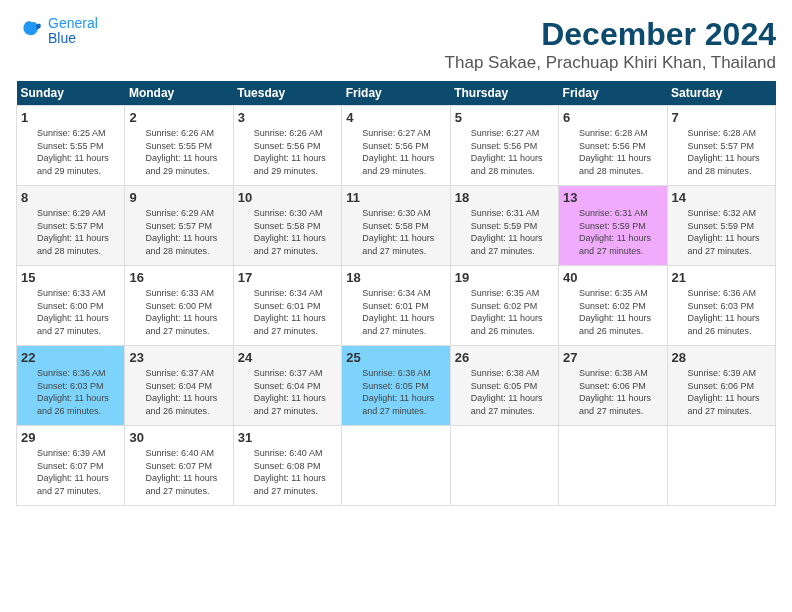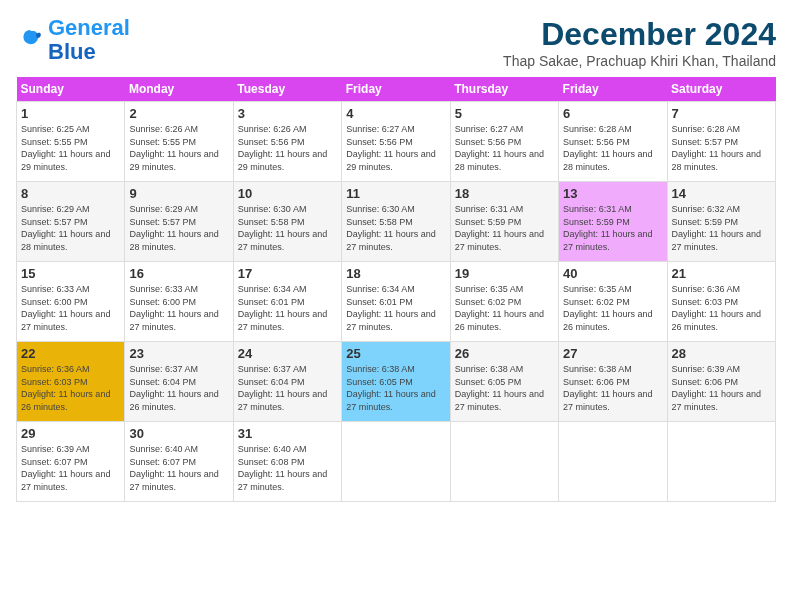--- a/index.html
+++ b/index.html
@@ -15,51 +15,51 @@
       justify-content: space-between;
       align-items: flex-start;
       margin-bottom: 8px;
     }
     .logo {
       display: flex;
       align-items: center;
       gap: 4px;
     }
     .logo-text {
-      font-size: 22px;
-      font-weight: bold;
+      font-size: 14px;
+      font-weight: normal;
       color: #333;
       line-height: 1.1;
     }
     .logo-text span {
       color: #2196F3;
     }
     .logo-bird {
       width: 28px;
       height: 28px;
     }
     .title-block {
       text-align: right;
     }
     .month-year {
       font-size: 32px;
       font-weight: bold;
       color: #0c4a6e;
     }
     .location {
-      font-size: 14px;
+      font-size: 17px;
       color: #555;
     }
     table {
       width: 100%;
       border-collapse: collapse;
       font-size: 10px;
     }
     th {
-      background-color: #d946ef;
+      background-color: #0c4a6e;
       color: white;
       padding: 5px 4px;
       text-align: left;
       font-size: 12px;
       font-weight: bold;
     }
     td {
       vertical-align: top;
       padding: 4px;
       border: 1px solid #ddd;
@@ -74,20 +74,21 @@
       font-size: 13px;
       font-weight: bold;
       color: #333;
       display: block;
       margin-bottom: 2px;
     }
     .day-info {
       font-size: 9px;
       color: #444;
       line-height: 1.4;
+      margin-left: 16px;
     }
     .empty-cell {
       background: #fff !important;
       border: 1px solid #ddd;
     }
   </style>
 </head>
 <body>
 
 <div class="header">
@@ -288,21 +289,21 @@
         <td>
         <span class="day-num">21</span>
         <div class="day-info">
           Sunrise: 6:36 AM<br>
           Sunset: 6:03 PM<br>
           Daylight: 11 hours and 26 minutes.
         </div>
       </td>
       </tr>
       <tr>
-        <td style="background-color: #eab308;">
+        <td style="background-color: #7dd3fc;">
         <span class="day-num">22</span>
         <div class="day-info">
           Sunrise: 6:36 AM<br>
           Sunset: 6:03 PM<br>
           Daylight: 11 hours and 26 minutes.
         </div>
       </td>
         <td style="background-color: rgb(245, 245, 245);">
         <span class="day-num">23</span>
         <div class="day-info">

